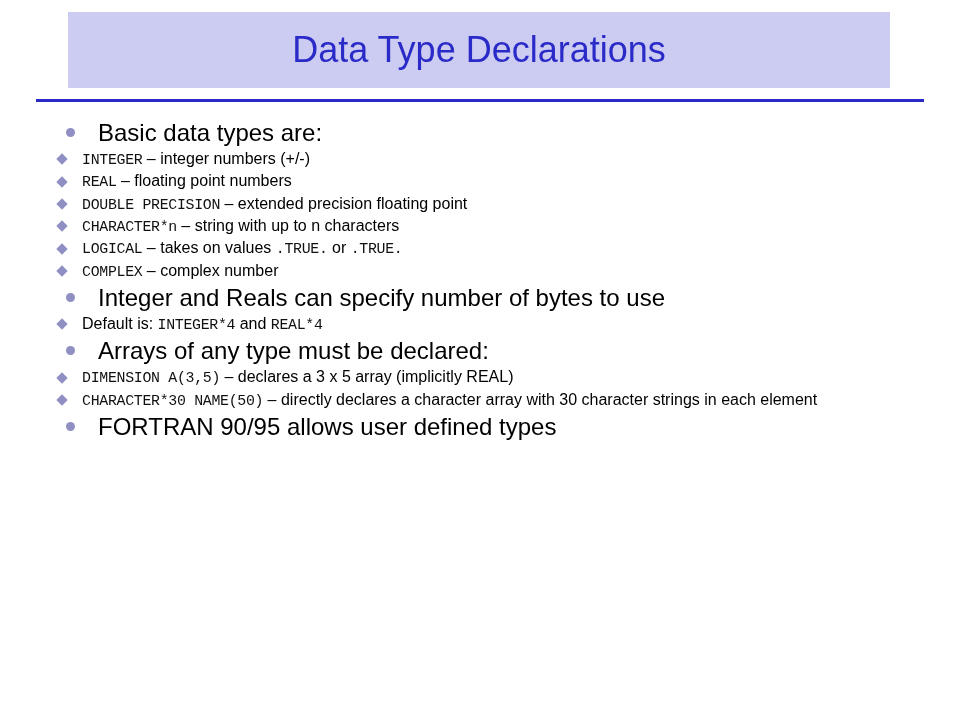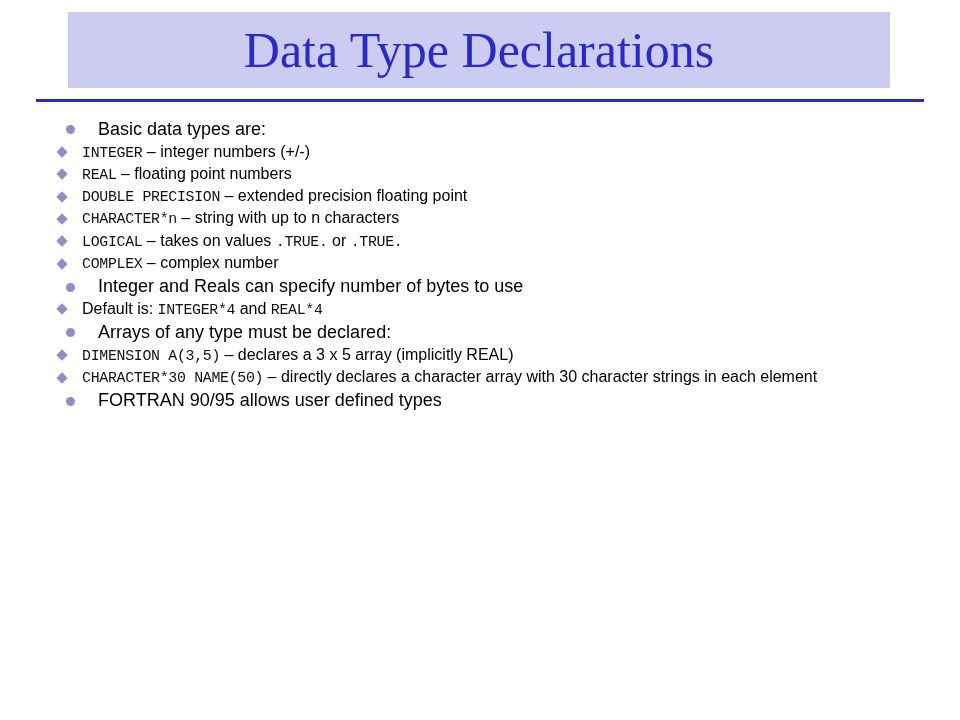--- a/index.html
+++ b/index.html
@@ -30,22 +30,22 @@
   .title-text {
     position: absolute;
     left: 68px;
     top: 12px;
     width: 822px;
     height: 76px;
     display: flex;
     align-items: center;
     justify-content: center;
     color: #2a2ac8;
-    font-size: 50px;
-    font-family: Liberation Serif, serif;
+    font-size: 36px;
+    font-family: Liberation Sans, sans-serif;
     letter-spacing: 0px;
     white-space: nowrap;
   }
   .title-rule {
     position: absolute;
     left: 36px;
     top: 99px;
     width: 888px;
     height: 3px;
     background: #2a2ac8;
@@ -57,21 +57,21 @@
     width: 890px;
   }
   ul.lvl1 {
     list-style: none;
     margin: 0;
     padding: 0;
   }
   li.l1 {
     position: relative;
     padding-left: 54px;
-    font-size: 18px;
+    font-size: 24px;
     color: #000000;
     line-height: 1.25;
     margin-bottom: 1px;
   }
   li.l1 > .bullet1 {
     position: absolute;
     left: 22px;
     top: 0.40em;
     width: 9px;
     height: 9px;

